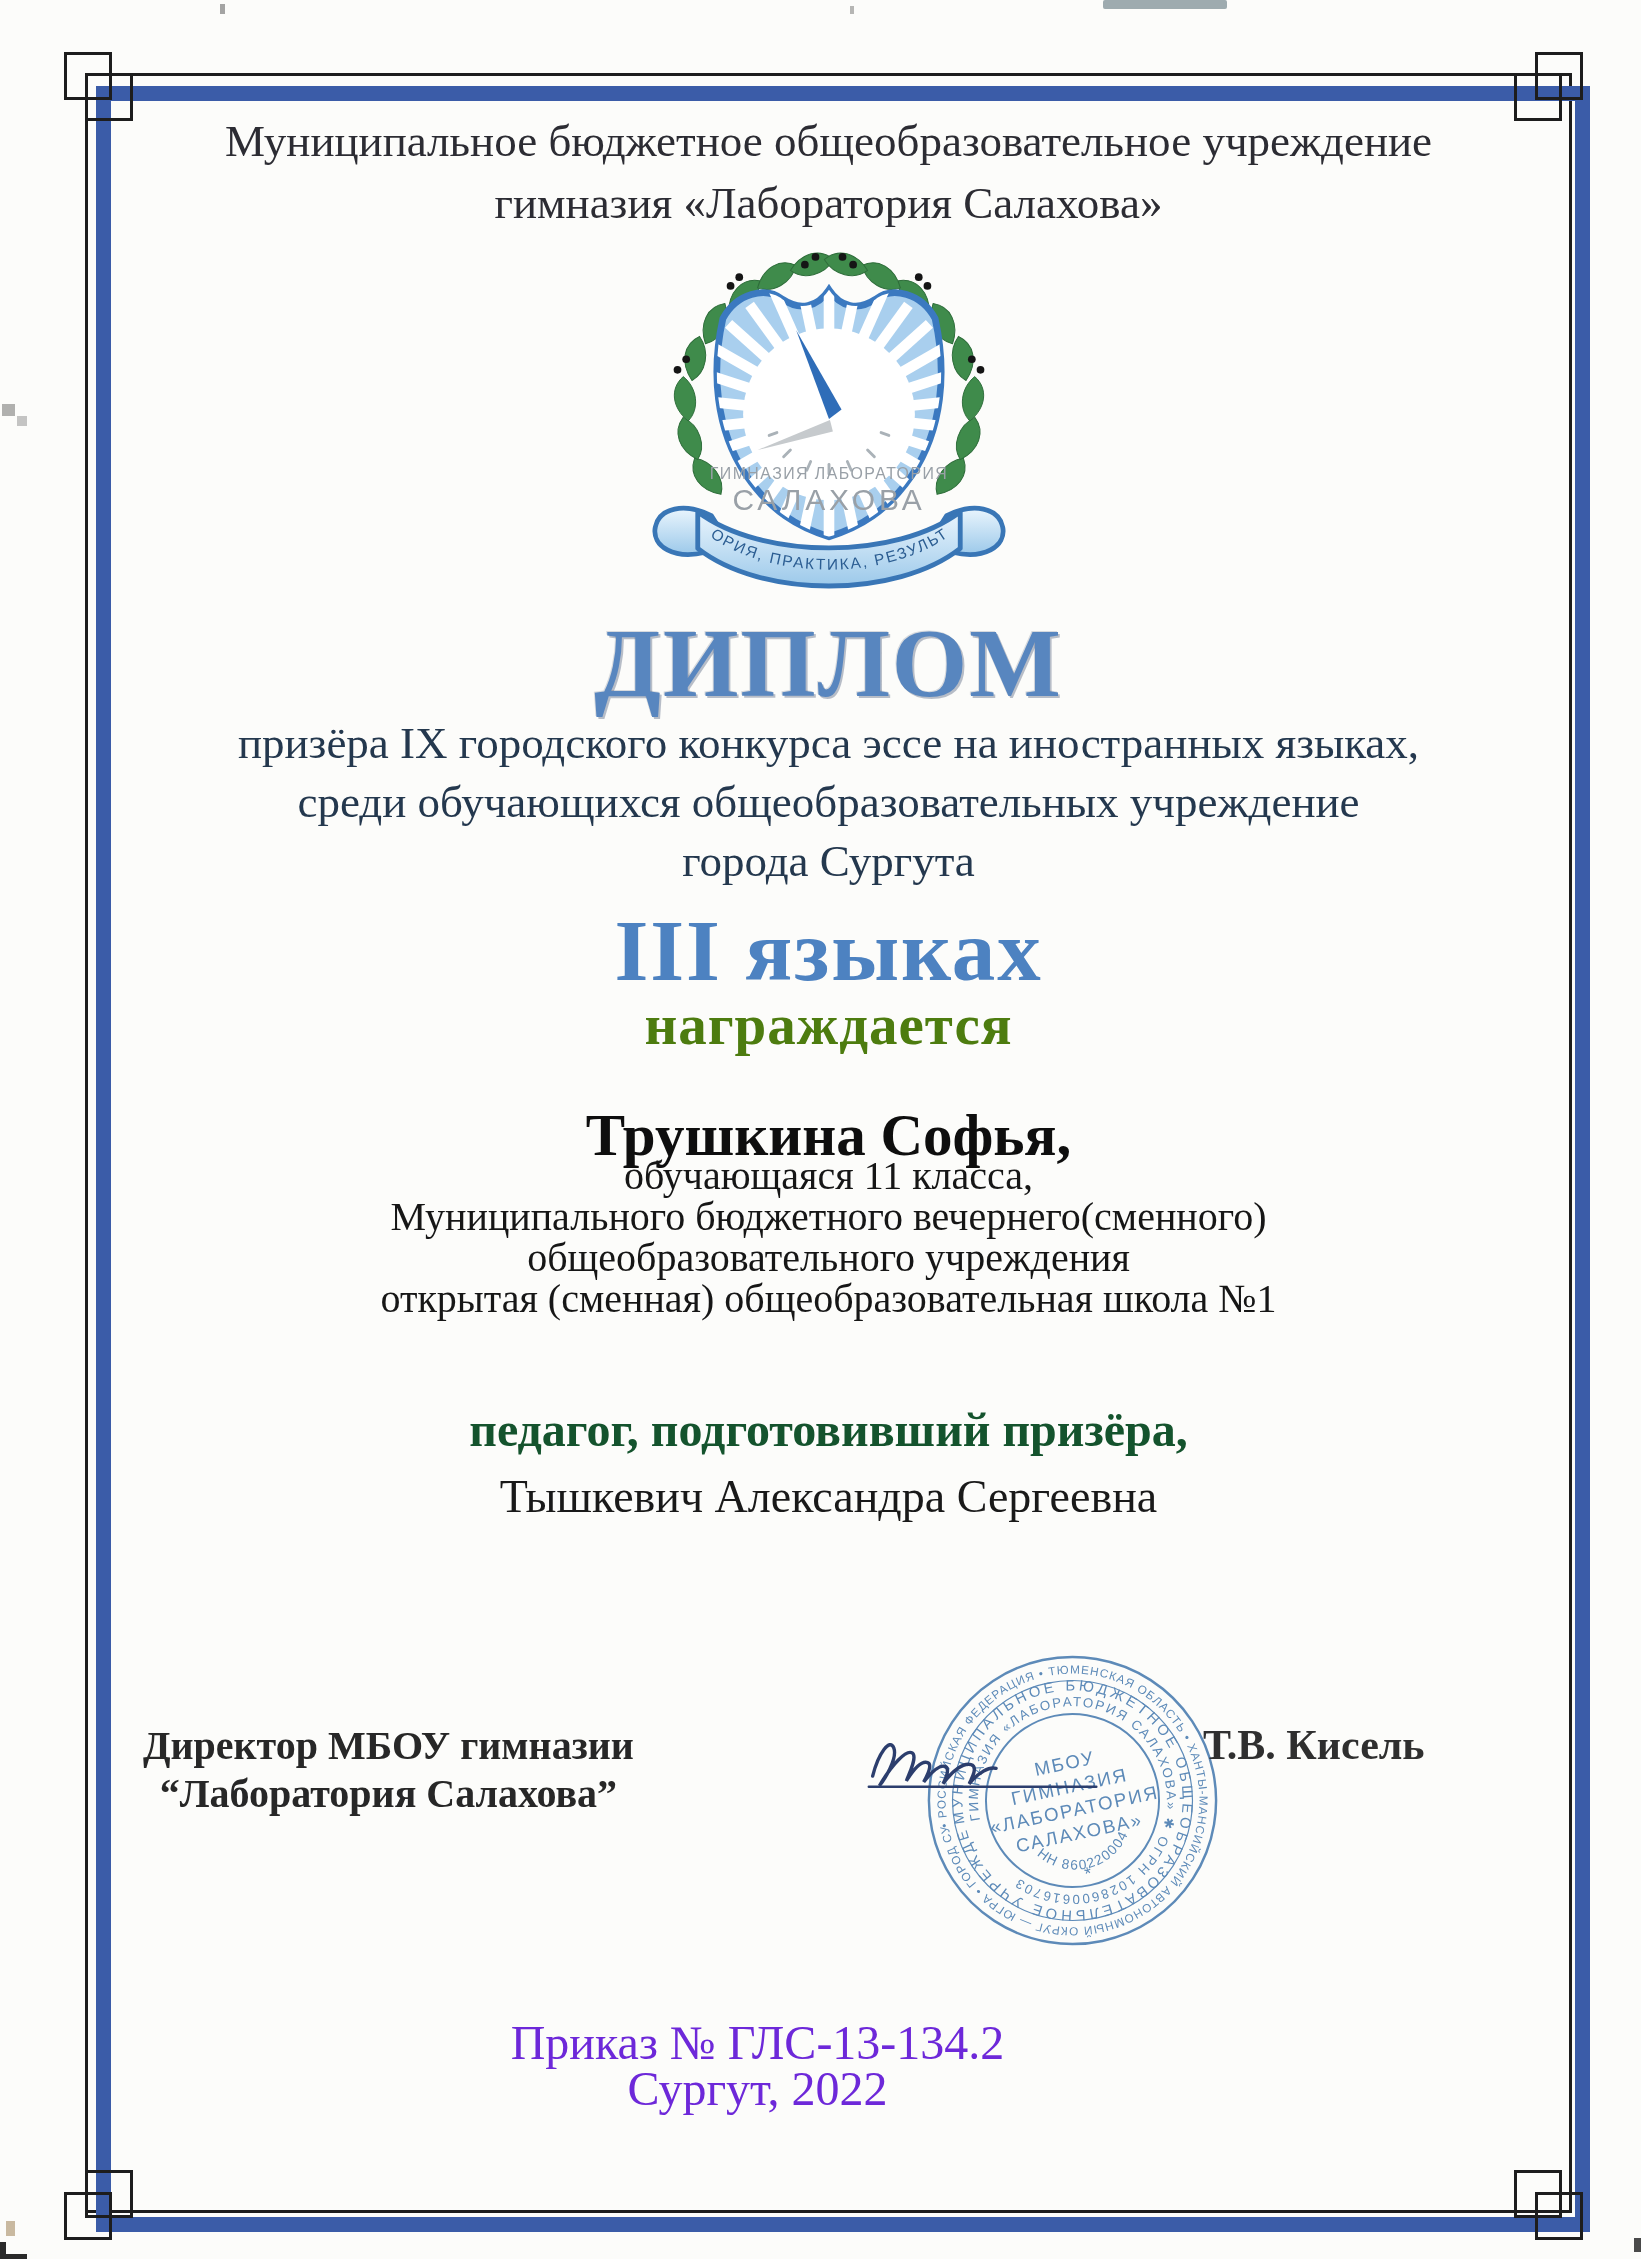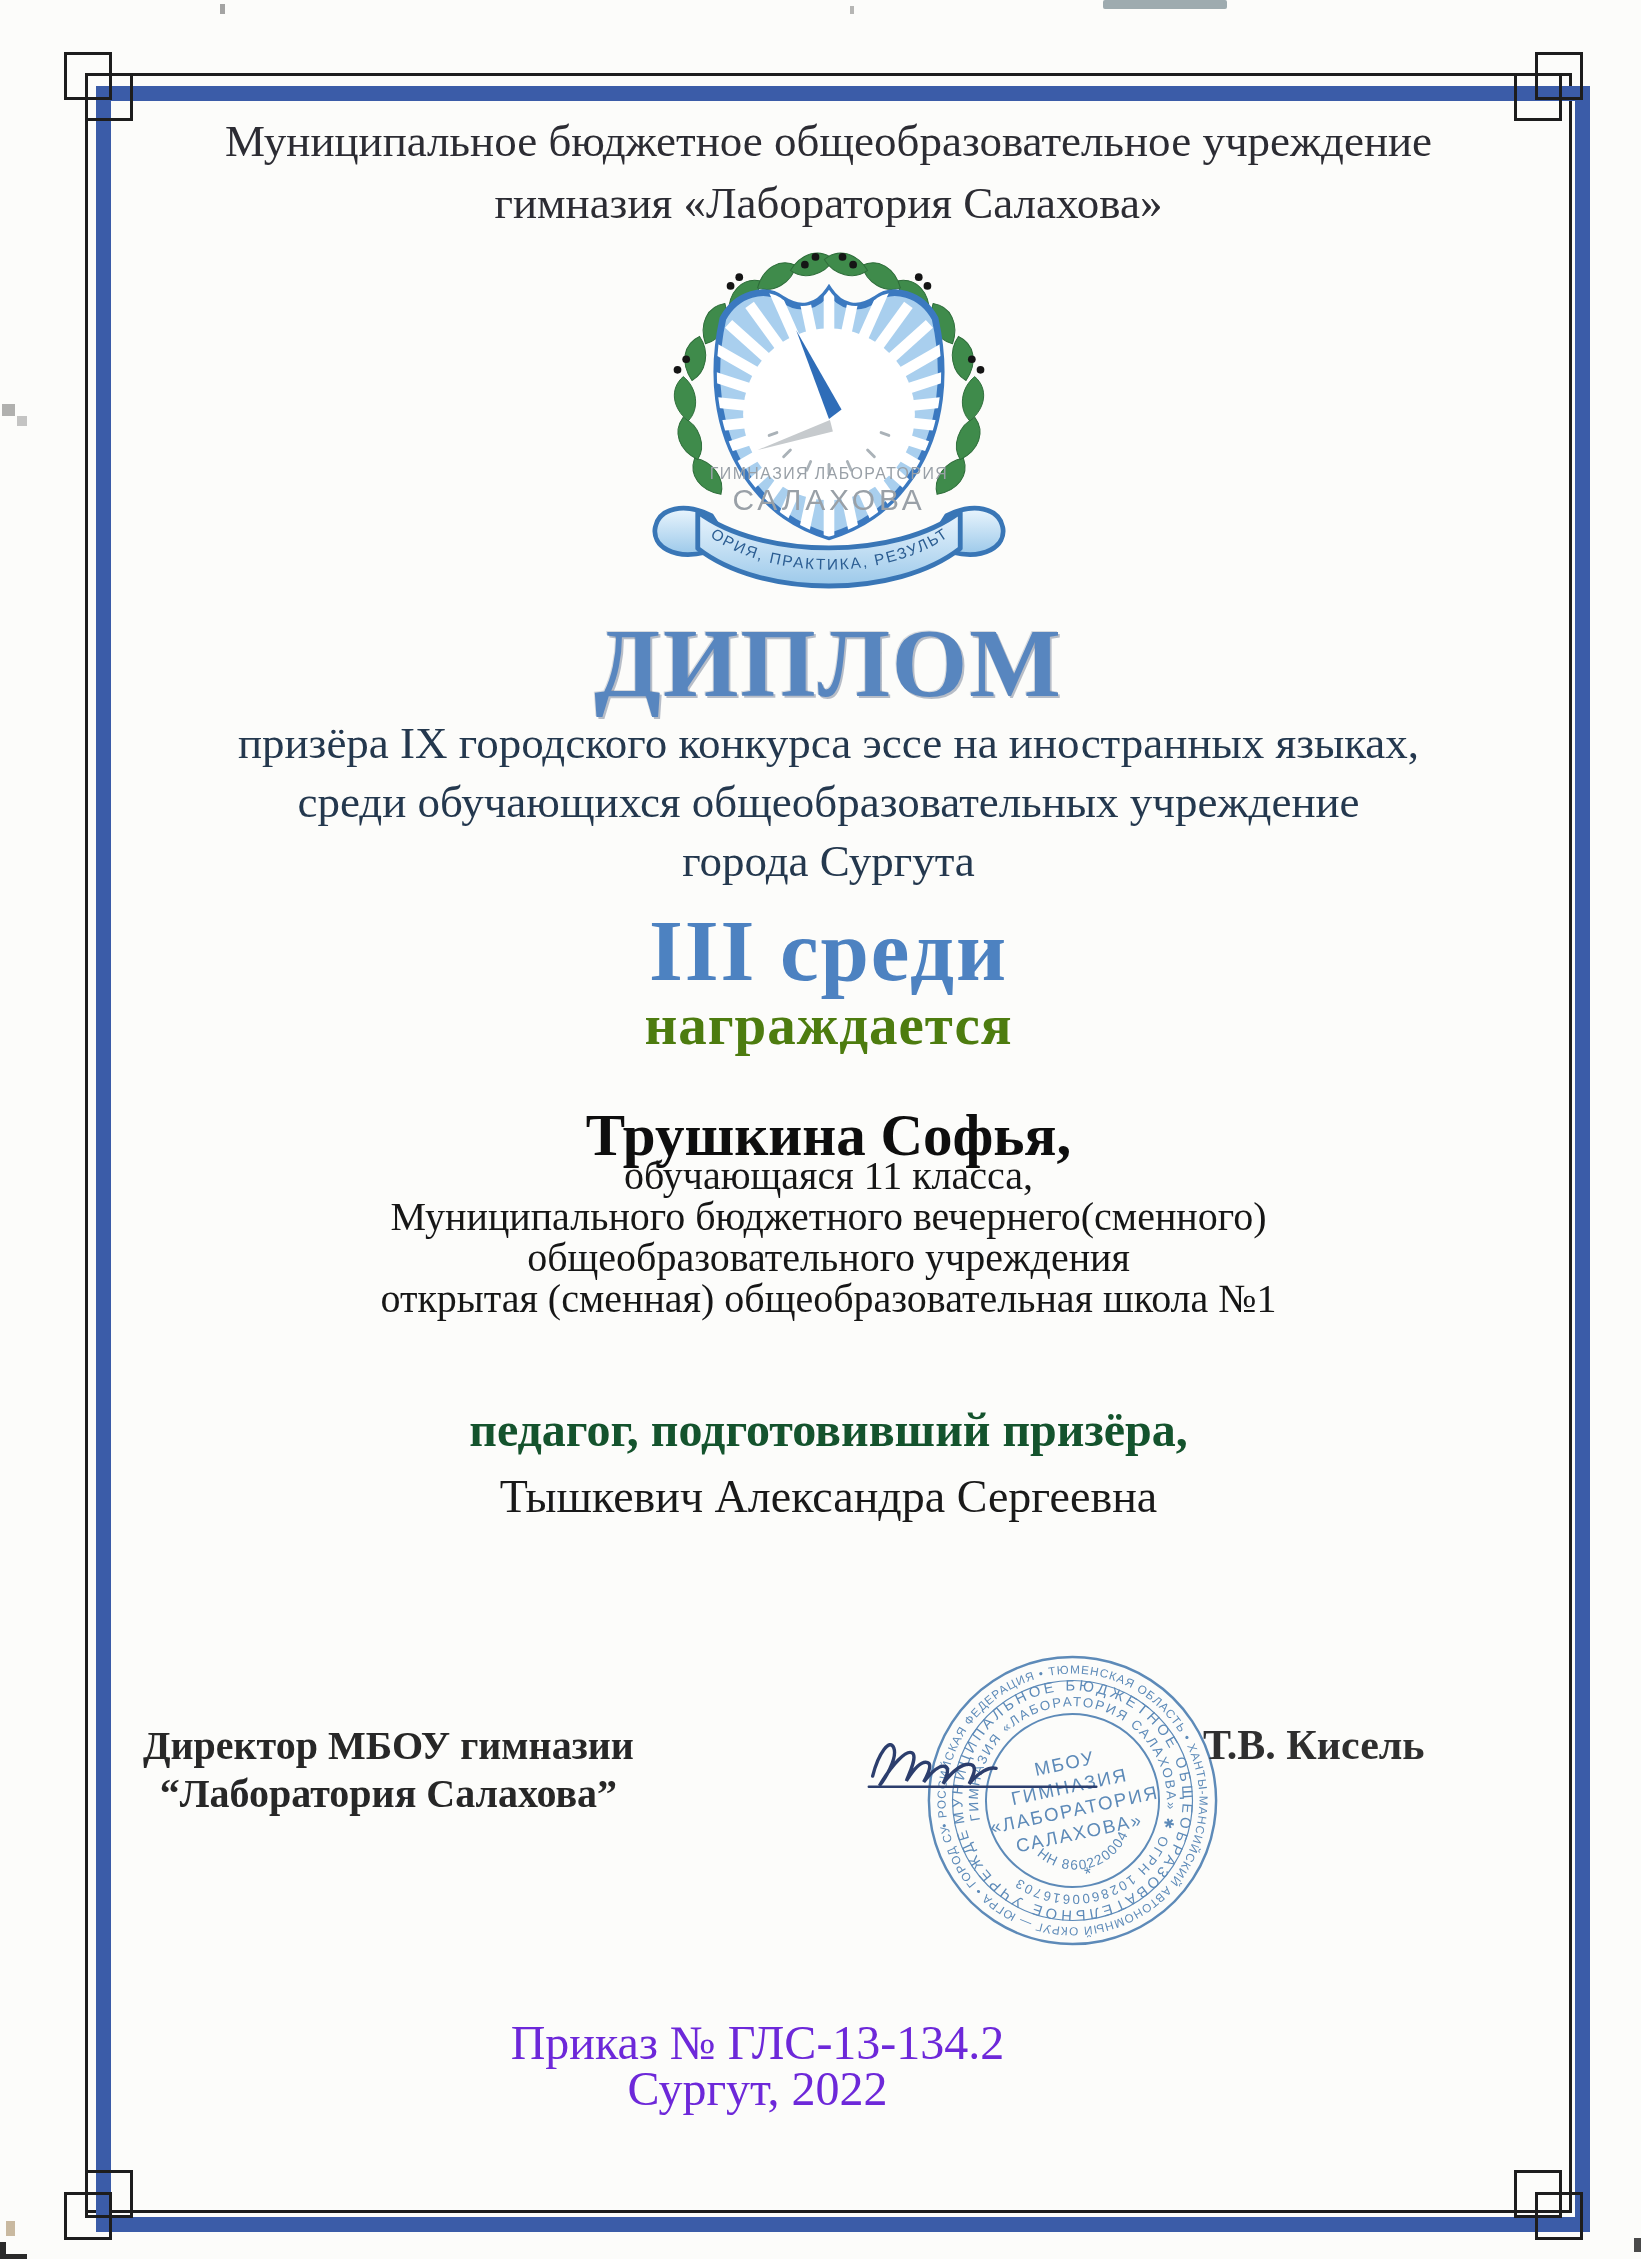--- a/index.html
+++ b/index.html
@@ -191,21 +191,21 @@
     </svg>
 
     <div class="cblock title">ДИПЛОМ</div>
 
     <div class="cblock award-lines">
       <div>призёра IX городского конкурса эссе на иностранных языках,</div>
       <div>среди обучающихся общеобразовательных учреждение</div>
       <div>города Сургута</div>
     </div>
 
-    <div class="cblock place">III среди</div>
+    <div class="cblock place">III языках</div>
 
     <div class="cblock awarded">награждается</div>
 
     <div class="cblock recipient-name">Трушкина Софья,</div>
     <div class="cblock recipient-lines">
       <div>обучающаяся 11 класса,</div>
       <div>Муниципального бюджетного вечернего(сменного)</div>
       <div>общеобразовательного учреждения</div>
       <div>открытая (сменная) общеобразовательная школа №1</div>
     </div>

